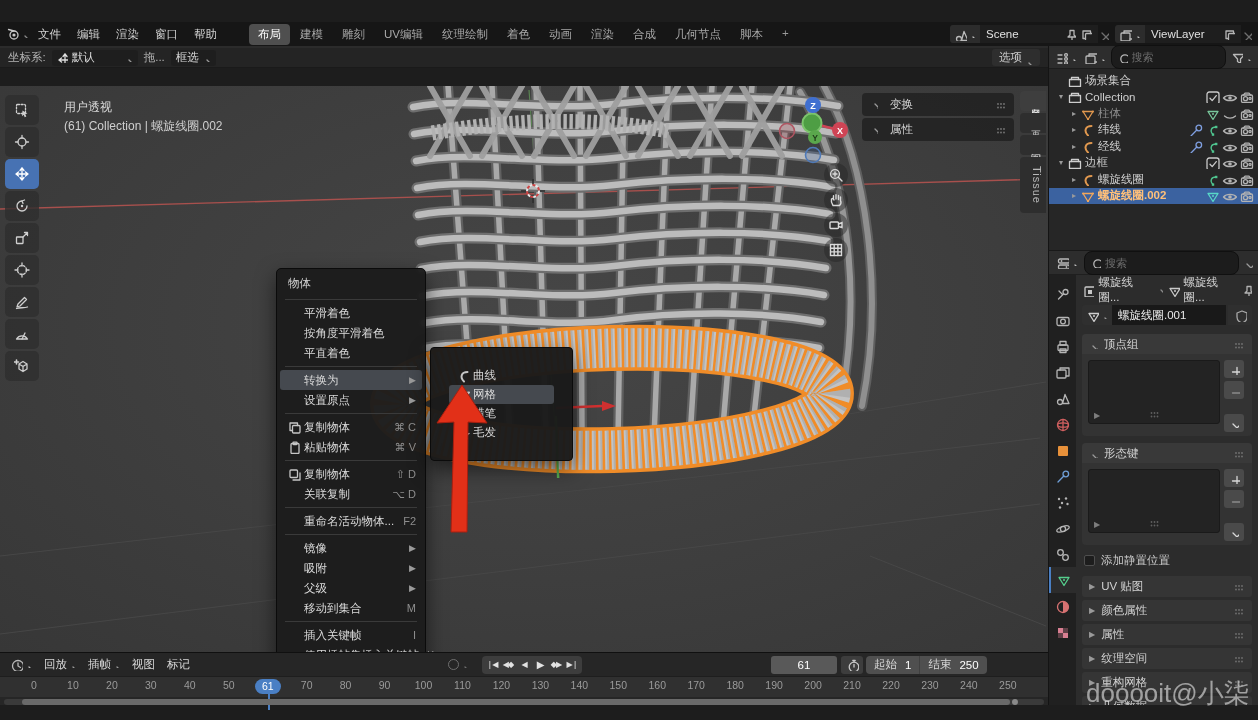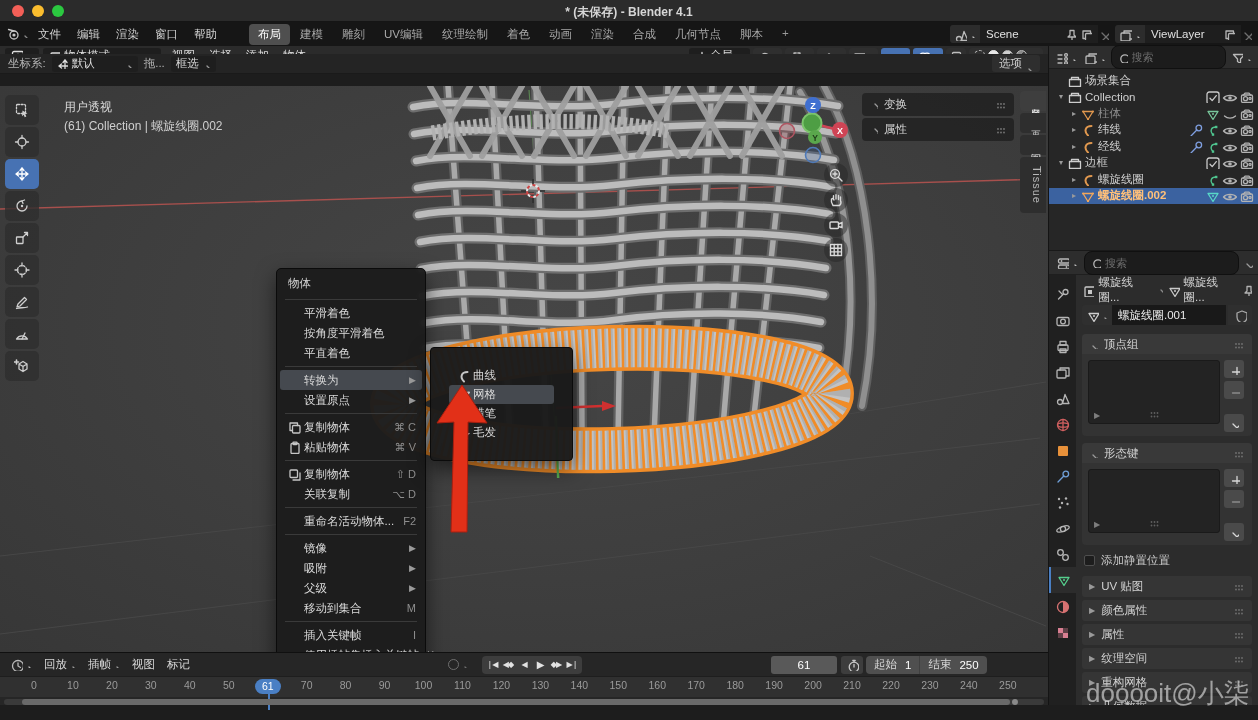--- a/index.html
+++ b/index.html
@@ -34,36 +34,36 @@
   .chip{display:flex;align-items:center;gap:4px;background:#1e1e1e;border-radius:3px;height:16px;padding:0 5px;color:#ddd}
   .hmenu{padding:2px 7px;color:#dcdcdc}
   .vh-right{margin-left:auto;display:flex;align-items:center;gap:3px}
   .tglbtn{display:flex;align-items:center;gap:2px;height:16px;padding:0 4px;border-radius:3px;background:#2f2f2f;color:#bdbdbd}
   .tglbtn.on{background:#4772b3;color:#fff}
   .shadeset{display:flex;align-items:center;gap:3px;background:#2f2f2f;border-radius:3px;height:16px;padding:0 5px}
   .sball{width:11px;height:11px;border-radius:50%;border:1.3px solid #b9b9b9}
   .sball.solid{background:#e8e8e8;border-color:#e8e8e8}
   .sball.mat{background:linear-gradient(135deg,#cfcfcf 50%,#555 50%)}
   .sball.rend{background:linear-gradient(135deg,#888 40%,#3a3a3a 40%)}
-  .tsettings{position:absolute;left:0;top:54px;width:1048px;height:20px;background:#242424;display:flex;align-items:center;padding:0 8px;gap:6px;border-bottom:1px solid #1a1a1a}
+  .tsettings{position:absolute;left:0;top:48px;width:1048px;height:20px;background:#242424;display:flex;align-items:center;padding:0 8px;gap:6px;border-bottom:1px solid #1a1a1a}
   .tslabel{color:#b3b3b3}
   .opts{margin-left:auto;display:flex;align-items:flex-end;gap:3px;color:#cfcfcf;background:#2e2e2e;border-radius:3px;padding:1px 7px}
 
   
   .viewport{position:absolute;left:0;top:86px;width:1048px;height:566px;background:radial-gradient(ellipse at 52% 42%,#464646 0%,#3e3e3e 55%,#373737 100%);overflow:hidden}
   .scene{position:absolute;left:0;top:0}
   .vtoolbar{position:absolute;left:5px;top:9px;width:36px;display:flex;flex-direction:column;gap:2px;z-index:20}
   .tbtn{width:34px;height:30px;background:#2e2e2ecc;border-radius:5px;display:flex;align-items:center;justify-content:center;color:#cfcfcf}
   .tbtn.active{background:#4772b3;color:#fff}
   .vp-overlay-text{position:absolute;left:64px;top:12px;z-index:15;color:#d9d9d9;font-size:12px;line-height:19px}
   .vp-overlay-text .sub{color:#cfcfcf}
 
   
   .npanel{position:absolute;left:862px;top:7px;width:152px;z-index:18;display:flex;flex-direction:column;gap:2px}
-  .nprow{height:23px;background:rgba(32,32,32,.82);border-radius:4px;display:flex;align-items:center;padding:0 7px;gap:6px;color:#d6d6d6}
+  .nprow{height:23px;background:rgba(32,32,32,.82);border-radius:4px;display:flex;align-items:center;padding:0 7px;gap:12px;color:#d6d6d6}
   .nprow .grip{margin-left:auto;color:#767676}
   .ntabs{position:absolute;left:1016px;top:5px;width:30px;z-index:18;display:flex;flex-direction:column;gap:2px}
   .ntab{writing-mode:vertical-rl;background:#2e2e2e;color:#b9b9b9;border-radius:4px 0 0 4px;padding:9px 3px;font-size:11px;letter-spacing:1px;margin-left:4px}
   .ntab.active{background:#3e3e3e;color:#e8e8e8}
 
   
   .ctxmenu{position:absolute;left:276px;top:182px;width:150px;z-index:40;background:rgba(28,28,28,.97);
            border:1px solid #0b0b0b;border-radius:5px;box-shadow:0 8px 20px rgba(0,0,0,.55);padding:3px 3px 4px}
   .mhead{padding:4px 8px 5px;color:#d2d2d2}
   .mrow{display:flex;align-items:center;height:20px;padding:0 6px 0 7px;color:#dadada;border-radius:3px}
@@ -423,26 +423,20 @@
       </g>
     <g id="sym-gridview">
         <rect x="2.5" y="2.5" width="11" height="11"></rect>
         <path d="M2.5 6.2 h11 M2.5 9.9 h11 M6.2 2.5 v11 M9.9 2.5 v11"></path>
       </g>
   </defs>
 </svg>
 
 <div id="app">
 
-  <div class="titlebar">
-    <span class="tl r"></span>
-    <span class="tl y"></span>
-    <span class="tl g"></span>
-    <div class="apptitle">* (未保存) - Blender 4.1</div>
-  </div>
 
   <div class="topbar">
     <span class="blogo">
         <svg class="ico" width="16" height="16">
           <use href="#sym-blender"></use>
         </svg>
         <svg class="ico" width="8" height="8" style="color:#8a8a8a">
           <use href="#sym-chevd"></use>
         </svg>
       </span>

